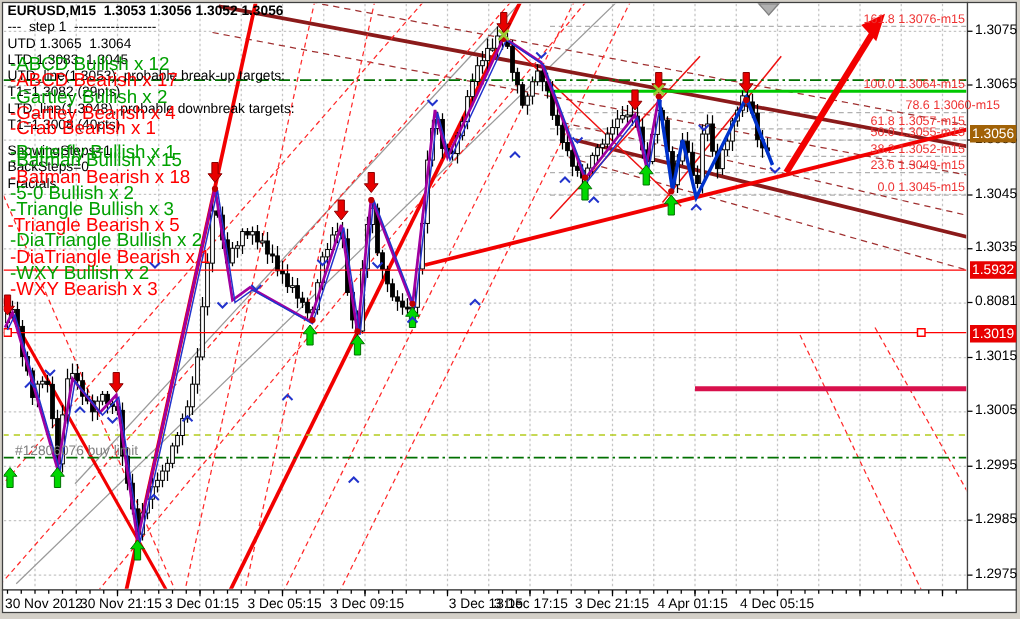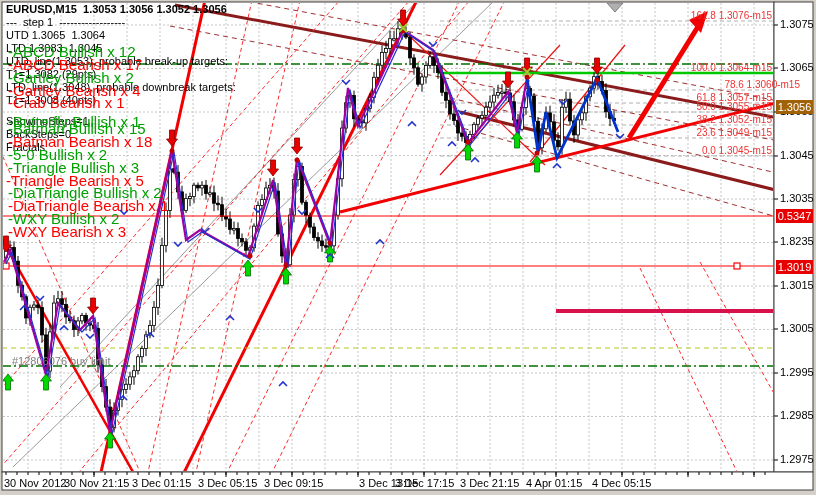--- a/index.html
+++ b/index.html
@@ -616,28 +616,28 @@
       <div class="txt fib" style="left: 622px; top: 114px;">38.2 1.3052-m15</div>
       <div class="txt fib" style="left: 622px; top: 127px;">23.6 1.3049-m15</div>
       <div class="txt fib" style="left: 622px; top: 145px;">0.0 1.3045-m15</div>
     </div>
   <div id="price-labels">
       <div class="txt plabel" style="left: 780px; top: 18px;">1.3075</div>
       <div class="txt plabel" style="left: 780px; top: 61px;">1.3065</div>
       <div class="txt plabel" style="left: 780px; top: 105px;">1.3055</div>
       <div class="txt plabel" style="left: 780px; top: 149px;">1.3045</div>
       <div class="txt plabel" style="left: 780px; top: 192px;">1.3035</div>
-      <div class="txt plabel" style="left: 780px; top: 235px;">1.8235</div>
+      <div class="txt plabel" style="left: 780px; top: 235px;">0.8081</div>
       <div class="txt plabel" style="left: 780px; top: 279px;">1.3015</div>
       <div class="txt plabel" style="left: 780px; top: 322px;">1.3005</div>
       <div class="txt plabel" style="left: 780px; top: 366px;">1.2995</div>
       <div class="txt plabel" style="left: 780px; top: 409px;">1.2985</div>
       <div class="txt plabel" style="left: 780px; top: 453px;">1.2975</div>
       <div class="pbox" style="top: 100px; background: #a16207;">1.3056</div>
-      <div class="pbox" style="top: 209px; background: rgb(232, 0, 0);">0.5347</div>
+      <div class="pbox" style="top: 209px; background: rgb(232, 0, 0);">1.5932</div>
       <div class="pbox" style="top: 260px; background: rgb(232, 0, 0);">1.3019</div>
     </div>
   <div id="time-labels">
       <div class="txt tlabel" style="left: 4px; top: 477px;">30 Nov 2012</div>
       <div class="txt tlabel" style="left: 64px; top: 477px;">30 Nov 21:15</div>
       <div class="txt tlabel" style="left: 132px; top: 477px;">3 Dec 01:15</div>
       <div class="txt tlabel" style="left: 198px; top: 477px;">3 Dec 05:15</div>
       <div class="txt tlabel" style="left: 264px; top: 477px; text-align: center;">3 Dec 09:15</div>
       <div class="txt tlabel" style="left: 329px; top: 477px; margin-left: 30px;">3 Dec 13:15</div>
       <div class="txt tlabel" style="left: 395px; top: 477px;">3 Dec 17:15</div>

